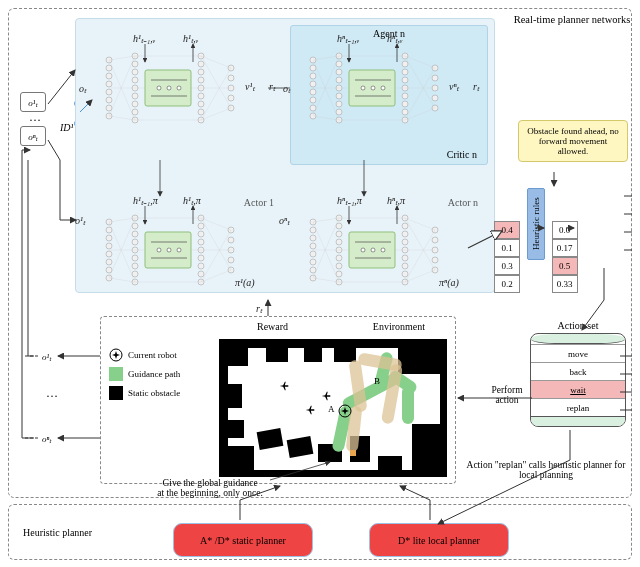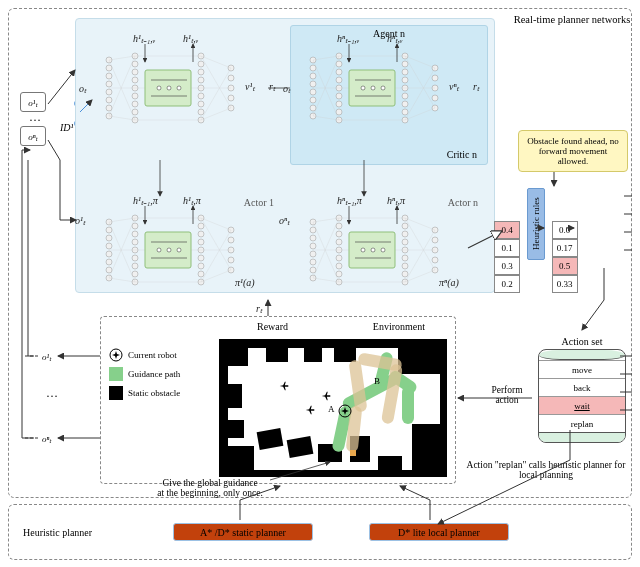--- a/index.html
+++ b/index.html
@@ -20,51 +20,51 @@
   .conn { stroke: #ccc; stroke-width: 0.3; }
   .arrow-line-small { stroke: #333; stroke-width: 0.8; fill: none; }
   .label-text { font-size: 10px; font-style: italic; fill: #222; }
   .obs-stack { position: absolute; left: 20px; top: 92px; width: 30px; }
   .obs-box { width: 26px; height: 20px; border: 1px solid #777; border-radius: 3px; background: #fff; display: flex; align-items: center; justify-content: center; font-size: 9px; font-style: italic; }
   .dots-v { text-align: center; font-size: 12px; line-height: 10px; height: 14px; }
   .id-label { position: absolute; font-style: italic; font-size: 10px; }
   .id-circle { position: absolute; width: 7px; height: 7px; border: 1px solid #4a90d9; border-radius: 50%; background: #fff; }
   .sidebar-right { position: absolute; right: 8px; top: 14px; width: 120px; }
   .networks-title { font-size: 10.5px; text-align: center; margin-bottom: 6px; }
-  .obstacle-note { position: absolute; right: 12px; top: 130px; width: 110px; background: #fff7c2; border: 1px solid #d4c96a; border-radius: 4px; font-size: 9px; padding: 5px 6px; text-align: center; }
+  .obstacle-note { position: absolute; right: 12px; top: 120px; width: 110px; background: #fff7c2; border: 1px solid #d4c96a; border-radius: 4px; font-size: 9px; padding: 5px 6px; text-align: center; }
   .heur-zone { position: absolute; right: 24px; top: 188px; width: 122px; height: 90px; }
   .heur-col { display: inline-block; vertical-align: middle; }
   .heur-cell { width: 26px; height: 18px; border: 1px solid #888; font-size: 9px; display: flex; align-items: center; justify-content: center; }
   .heur-cell.pink { background: #f5b8b8; }
   .heur-rules { display: inline-flex; width: 18px; height: 72px; background: #99bce6; border: 1px solid #6a9ad0; writing-mode: vertical-rl; transform: rotate(180deg); font-size: 9px; align-items: center; justify-content: center; margin: 0 4px; border-radius: 2px;}
   .reward-env { position: absolute; left: 100px; top: 316px; width: 356px; height: 168px; border: 1.5px dashed #888; border-radius: 4px; }
   .reward-label { position: absolute; top: 4px; left: 156px; font-size: 10px; }
   .env-label { position: absolute; top: 4px; right: 30px; font-size: 10px; }
   .env-map { position: absolute; left: 118px; top: 22px; width: 228px; height: 138px; background: #000; border: 1px solid #000; }
   .env-inner { position: absolute; left: 8px; top: 8px; width: 212px; height: 122px; background: #fff; }
   .obst { position: absolute; background: #000; }
   .gpath { position: absolute; background: #86d08b; }
   .opath { position: absolute; background: rgba(220, 195, 150, 0.75); }
   .plane-icon { position: absolute; width: 12px; height: 12px; }
   .legend { position: absolute; left: 8px; top: 26px; width: 106px; font-size: 9px; }
   .legend-row { display: flex; align-items: center; margin: 5px 0; }
   .legend-swatch { width: 14px; height: 14px; margin-right: 5px; display: flex; align-items: center; justify-content: center; }
-  .action-set { position: absolute; right: 14px; top: 336px; width: 88px; }
+  .action-set { position: absolute; right: 14px; top: 320px; width: 96px; }
   .action-title { font-size: 10px; text-align: center; margin-bottom: 2px; }
   .action-cyl { border: 1px solid #555; border-radius: 8px; overflow: hidden; }
   .action-top-lid { height: 10px; background: #d9f0e0; border-bottom: 1px solid #555; border-radius: 50% / 100%; }
   .action-item { height: 18px; border-top: 1px solid #999; font-size: 9px; display: flex; align-items: center; justify-content: center; background: #fff; }
   .action-item.pink { background: #f5b8b8; text-decoration: underline; }
   .action-bottom { height: 10px; border-top: 1px solid #555; background: #d9f0e0;}
   .perform-label { position: absolute; right: 108px; top: 385px; font-size: 9.5px; text-align: center; width: 50px; }
   .replan-note { position: absolute; right: 14px; top: 460px; width: 160px; font-size: 9.5px; text-align: center; }
   .global-note { position: absolute; left: 130px; top: 478px; width: 160px; font-size: 9.5px; text-align: center; }
   .heur-planner-frame { position: absolute; left: 8px; top: 504px; width: 624px; height: 56px; border: 1.5px dashed #888; border-radius: 6px; }
   .heur-planner-label { position: absolute; left: 14px; top: 22px; font-size: 10px; }
-  .planner-btn { position: absolute; top: 18px; height: 18px; background: #c2410c; border: 1px solid #9cc1e4; border-radius: 3px; font-size: 10px; display: flex; align-items: center; justify-content: center; }
+  .planner-btn { position: absolute; top: 18px; height: 34px; background: #ef4444; border: 1px solid #9cc1e4; border-radius: 9px; font-size: 10px; display: flex; align-items: center; justify-content: center; }
   .planner-btn.a { left: 164px; width: 140px; }
   .planner-btn.b { left: 360px; width: 140px; }
   .arrow-svg { position: absolute; left: 0; top: 0; width: 640px; height: 567px; pointer-events: none; }
   .o-out { position: absolute; left: 42px; font-size: 9px; font-style: italic; }
 </style>
 </head>
 <body>
 
 
 

